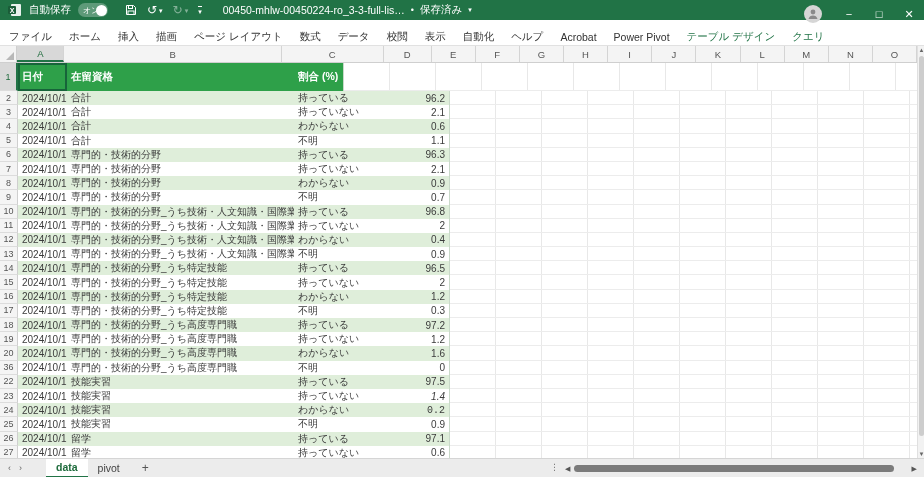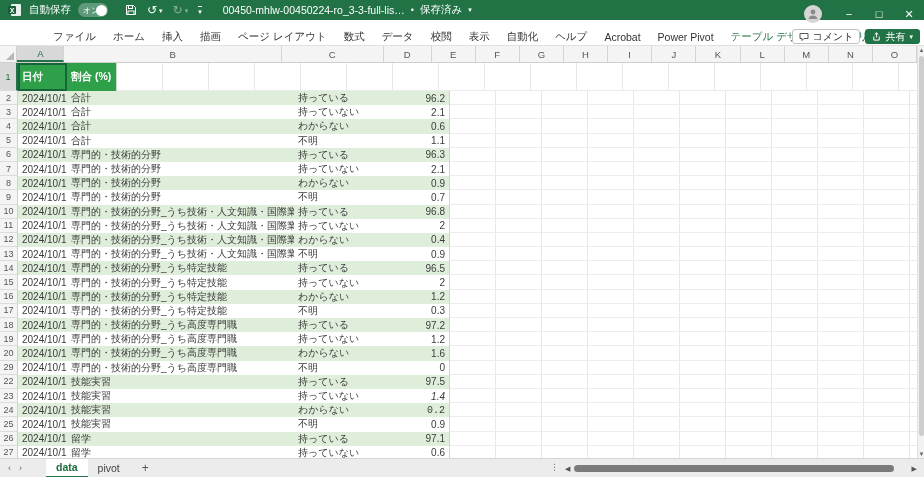--- a/index.html
+++ b/index.html
@@ -21,21 +21,21 @@
   .caret { font-size:7px; }
   .file-group { display:flex; align-items:center; gap:6px; margin-left:14px; font-size:10.5px; white-space:nowrap; }
   .file-group .dot { font-size:9px; }
   .searchbox { position:absolute; left:398px; top:5px; width:220px; height:18px; background:#e7f0e9; border-radius:3px; display:flex; align-items:center; gap:6px; padding-left:8px; color:#444; font-size:10px; cursor:text; }
   .tb-right { position:absolute; right:0; top:0; height:28px; display:flex; align-items:center; }
   .avatar { width:18px; height:18px; border-radius:50%; background:#d6d6d6; display:flex; align-items:center; justify-content:center; margin-right:12px; }
   .winbtn { width:30px; height:28px; display:flex; align-items:center; justify-content:center; font-size:11px; color:#fff; cursor:pointer; }
 
   
   .ribbon { position:absolute; left:0; top:28px; width:924px; height:18px; background:#fff; border-bottom:1px solid #e1e1e1; display:flex; align-items:center; }
-  .rtabs { display:flex; align-items:center; gap:17px; padding-left:9px; font-size:10.5px; color:#333; white-space:nowrap;margin-left:44px; }
+  .rtabs { display:flex; align-items:center; gap:17px; padding-left:9px; font-size:10.5px; color:#333; white-space:nowrap; }
   .rtab { cursor:pointer; }
   .rtab.ctx { color:#217346; }
   .ribbon-right { position:absolute; right:4px; top:1px; display:flex; align-items:center; gap:5px; }
   .comment-btn { display:flex; align-items:center; gap:4px; border:1px solid #c2c2c2; border-radius:3px; background:#fff; height:15px; padding:0 6px; font-size:10px; color:#333; cursor:pointer; }
   .share-btn { display:flex; align-items:center; gap:4px; border-radius:3px; background:#217346; height:15px; padding:0 7px; font-size:10px; color:#fff; cursor:pointer; }
 
   
   .colhdrs { position:absolute; left:0; top:46px; width:917px; height:17px; background:#f4f4f4; border-bottom:1px solid #cfcfcf; display:flex; }
   .corner { width:18px; height:100%; border-right:1px solid #cfcfcf; position:relative; background:#f4f4f4; cursor:pointer; }
   .corner:after { content:""; position:absolute; right:2px; bottom:2px; border-style:solid; border-width:0 0 8px 8px; border-color:transparent transparent #b8b8b8 transparent; }
@@ -143,36 +143,20 @@
         <span class="rtab">データ</span>
         <span class="rtab">校閲</span>
         <span class="rtab">表示</span>
         <span class="rtab">自動化</span>
         <span class="rtab">ヘルプ</span>
         <span class="rtab">Acrobat</span>
         <span class="rtab">Power Pivot</span>
         <span class="rtab ctx">テーブル デザイン</span>
         <span class="rtab ctx">クエリ</span>
       </div>
-    <div class="ribbon-right">
-      <span class="comment-btn">
-        <svg width="10" height="10" viewBox="0 0 10 10" fill="none" stroke="#555" stroke-width="1">
-            <path d="M1 1.5h8v5H5l-2 2v-2H1z"></path>
-          </svg>
-        <span>コメント</span>
-      </span>
-      <span class="share-btn">
-        <svg width="9" height="9" viewBox="0 0 10 10" fill="none" stroke="#fff" stroke-width="1.1">
-            <path d="M5 6V1M3 2.8L5 1l2 1.8"></path>
-            <path d="M2 5v4h6V5"></path>
-          </svg>
-        <span>共有</span>
-        <span class="caret">▾</span>
-      </span>
-    </div>
   </div>
 
   <div class="colhdrs" id="colhdrs">
     <div class="corner"></div>
   <div class="colhdr sel" style="width: 49px;">A</div>
       <div class="colhdr" style="width: 227px;">B</div>
       <div class="colhdr" style="width: 106px;">C</div>
       <div class="colhdr" style="width: 50px;">D</div>
       <div class="colhdr" style="width: 46px;">E</div>
       <div class="colhdr" style="width: 46px;">F</div>
@@ -184,20 +168,21 @@
       <div class="colhdr" style="width: 46px;">L</div>
       <div class="colhdr" style="width: 46px;">M</div>
       <div class="colhdr" style="width: 46px;">N</div>
       <div class="colhdr" style="width: 46px;">O</div>
     </div>
 
   <div class="gridbody" id="gridbody">
       <div class="grow hdr-row">
         <div class="rowhdr sel" style="height: 28px;">1</div>
         <div class="cell active-cell" style="width: 49px;">日付</div>
+        <div class="cell" style="width: 227px;">在留資格</div>
         <div class="cell table-right-edge" style="width: 50px;">割合 (%)</div>
         <div class="filler"></div>
       </div>
       <div class="grow data-row band">
         <div class="rowhdr">2</div>
         <div class="cell" style="width: 49px;">2024/10/1</div>
         <div class="cell" style="width: 227px;">合計</div>
         <div class="cell" style="width: 106px;">持っている</div>
         <div class="cell num table-right-edge" style="width: 50px;">96.2</div>
         <div class="filler"></div>
@@ -340,21 +325,21 @@
       </div>
       <div class="grow data-row band">
         <div class="rowhdr">20</div>
         <div class="cell" style="width: 49px;">2024/10/1</div>
         <div class="cell" style="width: 227px;">専門的・技術的分野_うち高度専門職</div>
         <div class="cell" style="width: 106px;">わからない</div>
         <div class="cell num table-right-edge" style="width: 50px;">1.6</div>
         <div class="filler"></div>
       </div>
       <div class="grow data-row">
-        <div class="rowhdr">29</div>
+        <div class="rowhdr">36</div>
         <div class="cell" style="width: 49px;">2024/10/1</div>
         <div class="cell" style="width: 227px;">専門的・技術的分野_うち高度専門職</div>
         <div class="cell" style="width: 106px;">不明</div>
         <div class="cell num table-right-edge" style="width: 50px;">0</div>
         <div class="filler"></div>
       </div>
       <div class="grow data-row band">
         <div class="rowhdr">22</div>
         <div class="cell" style="width: 49px;">2024/10/1</div>
         <div class="cell" style="width: 227px;">技能実習</div>

